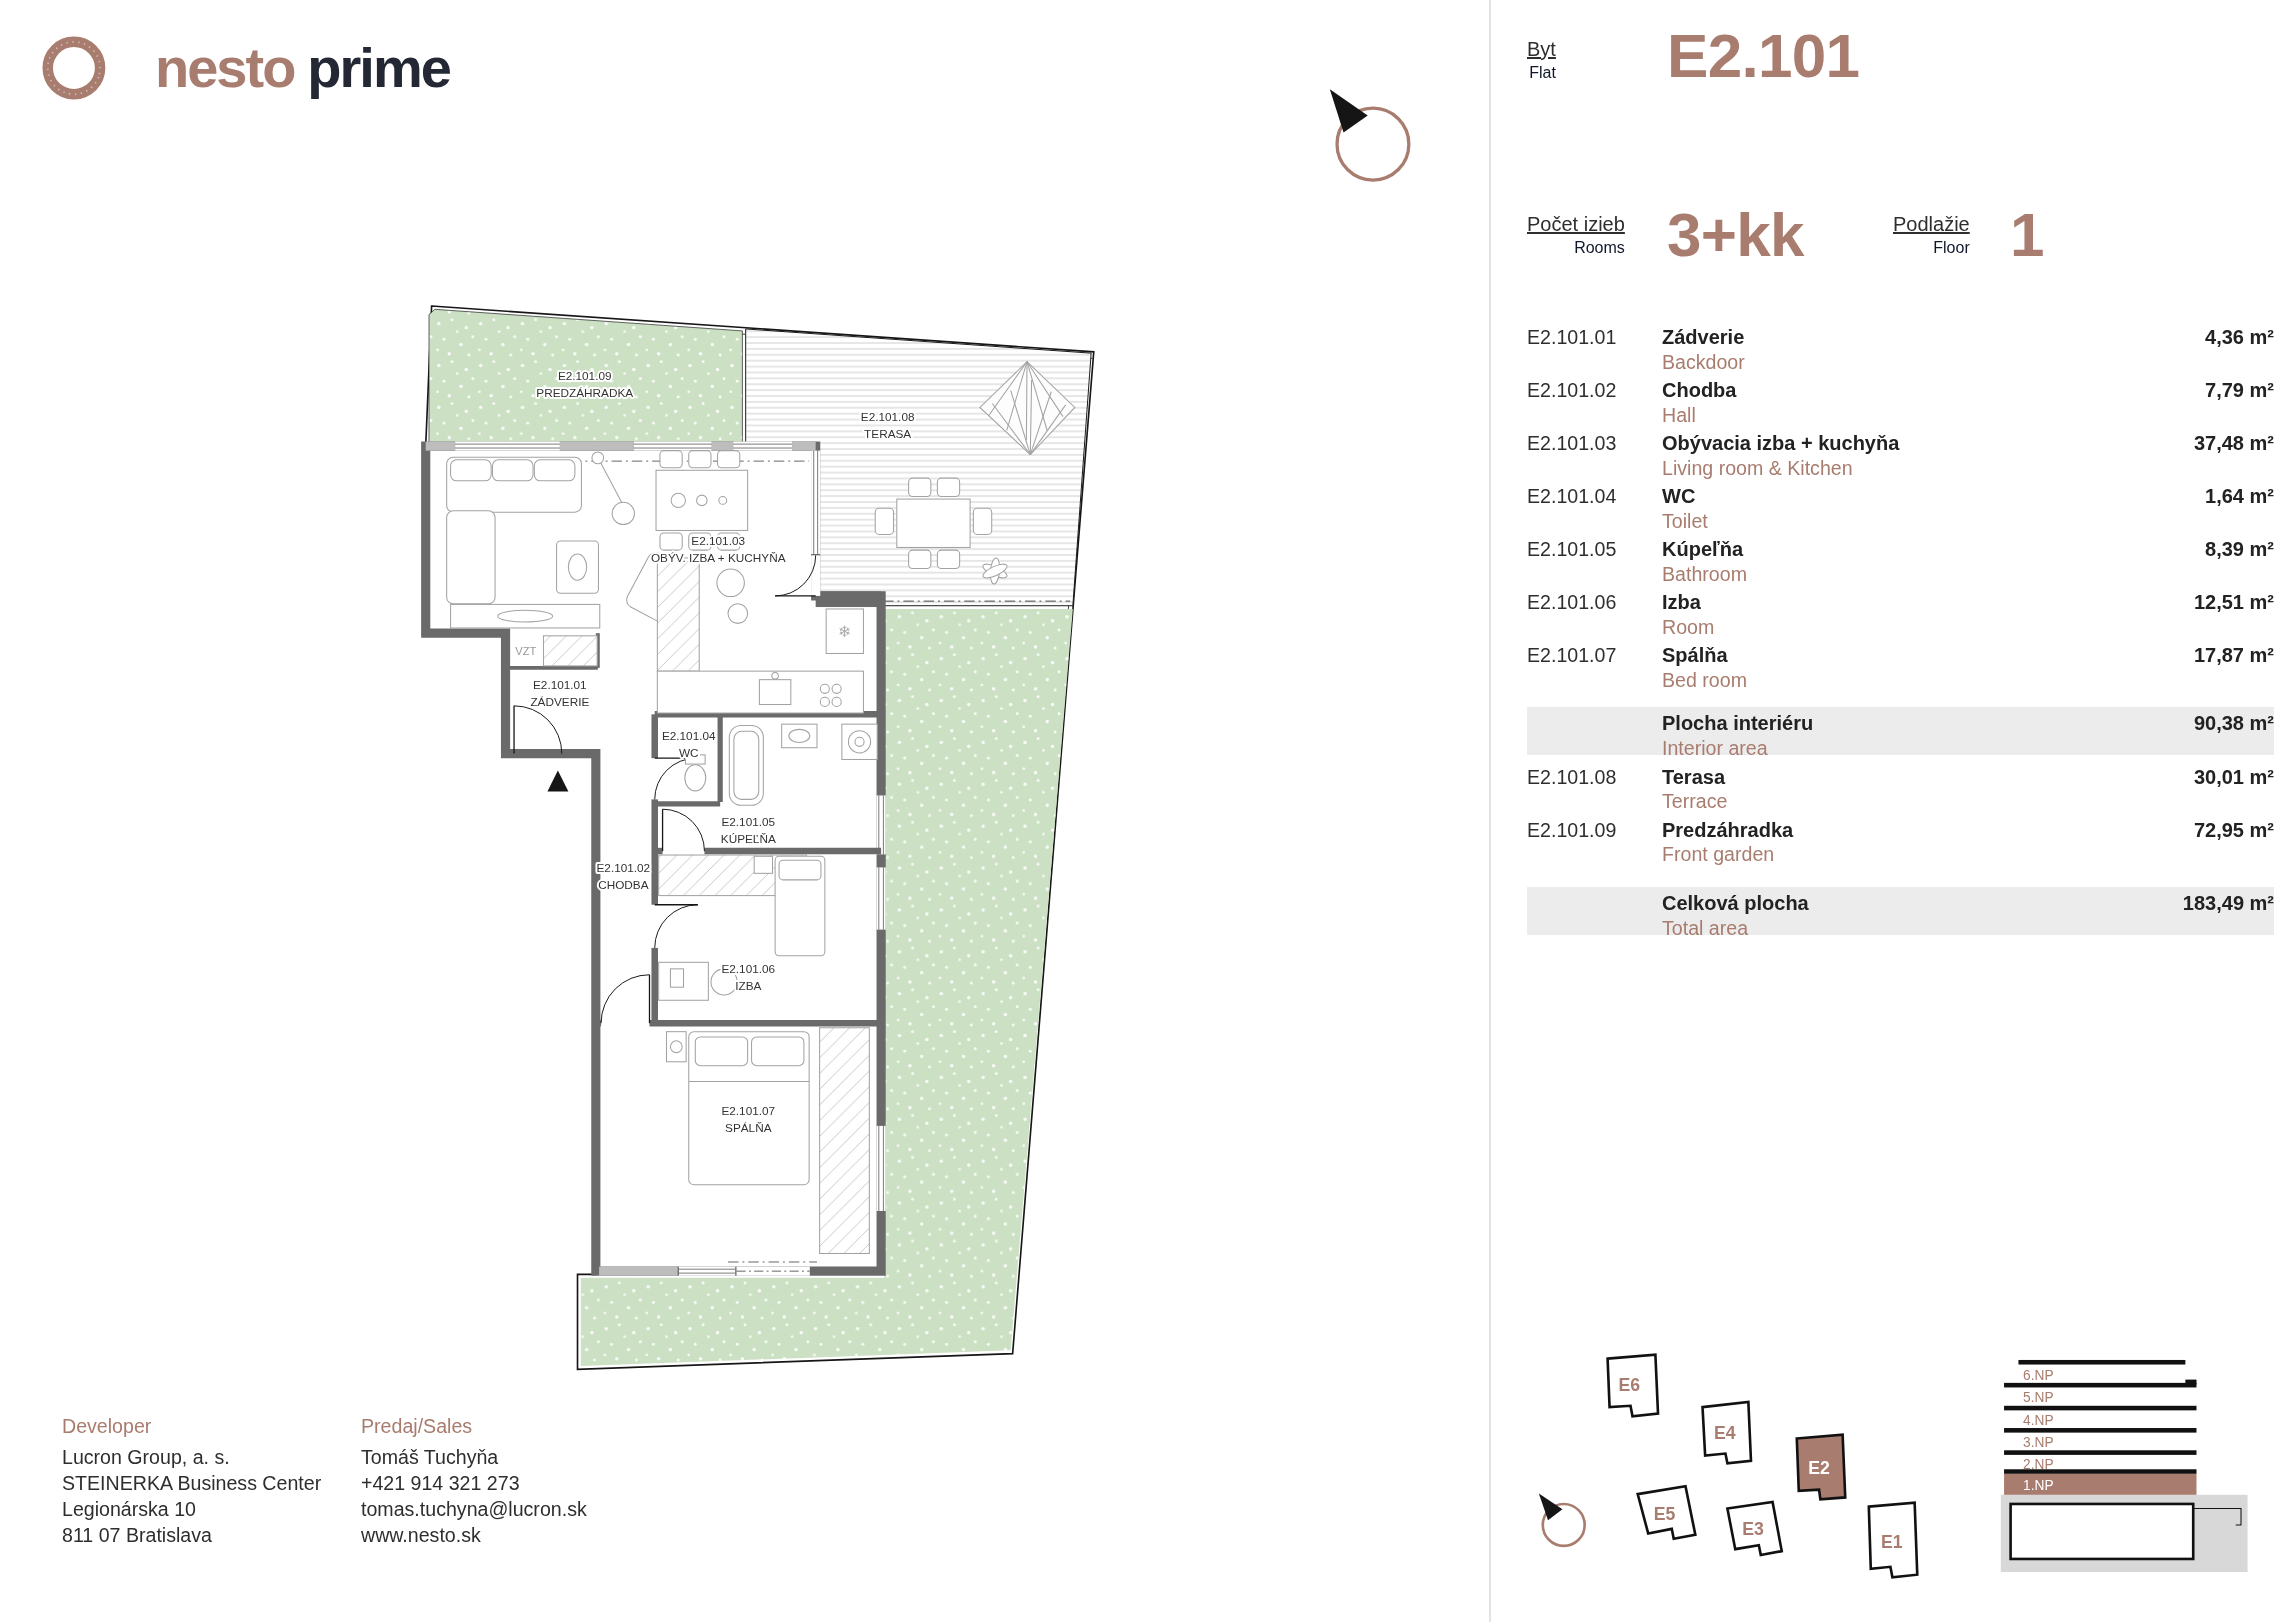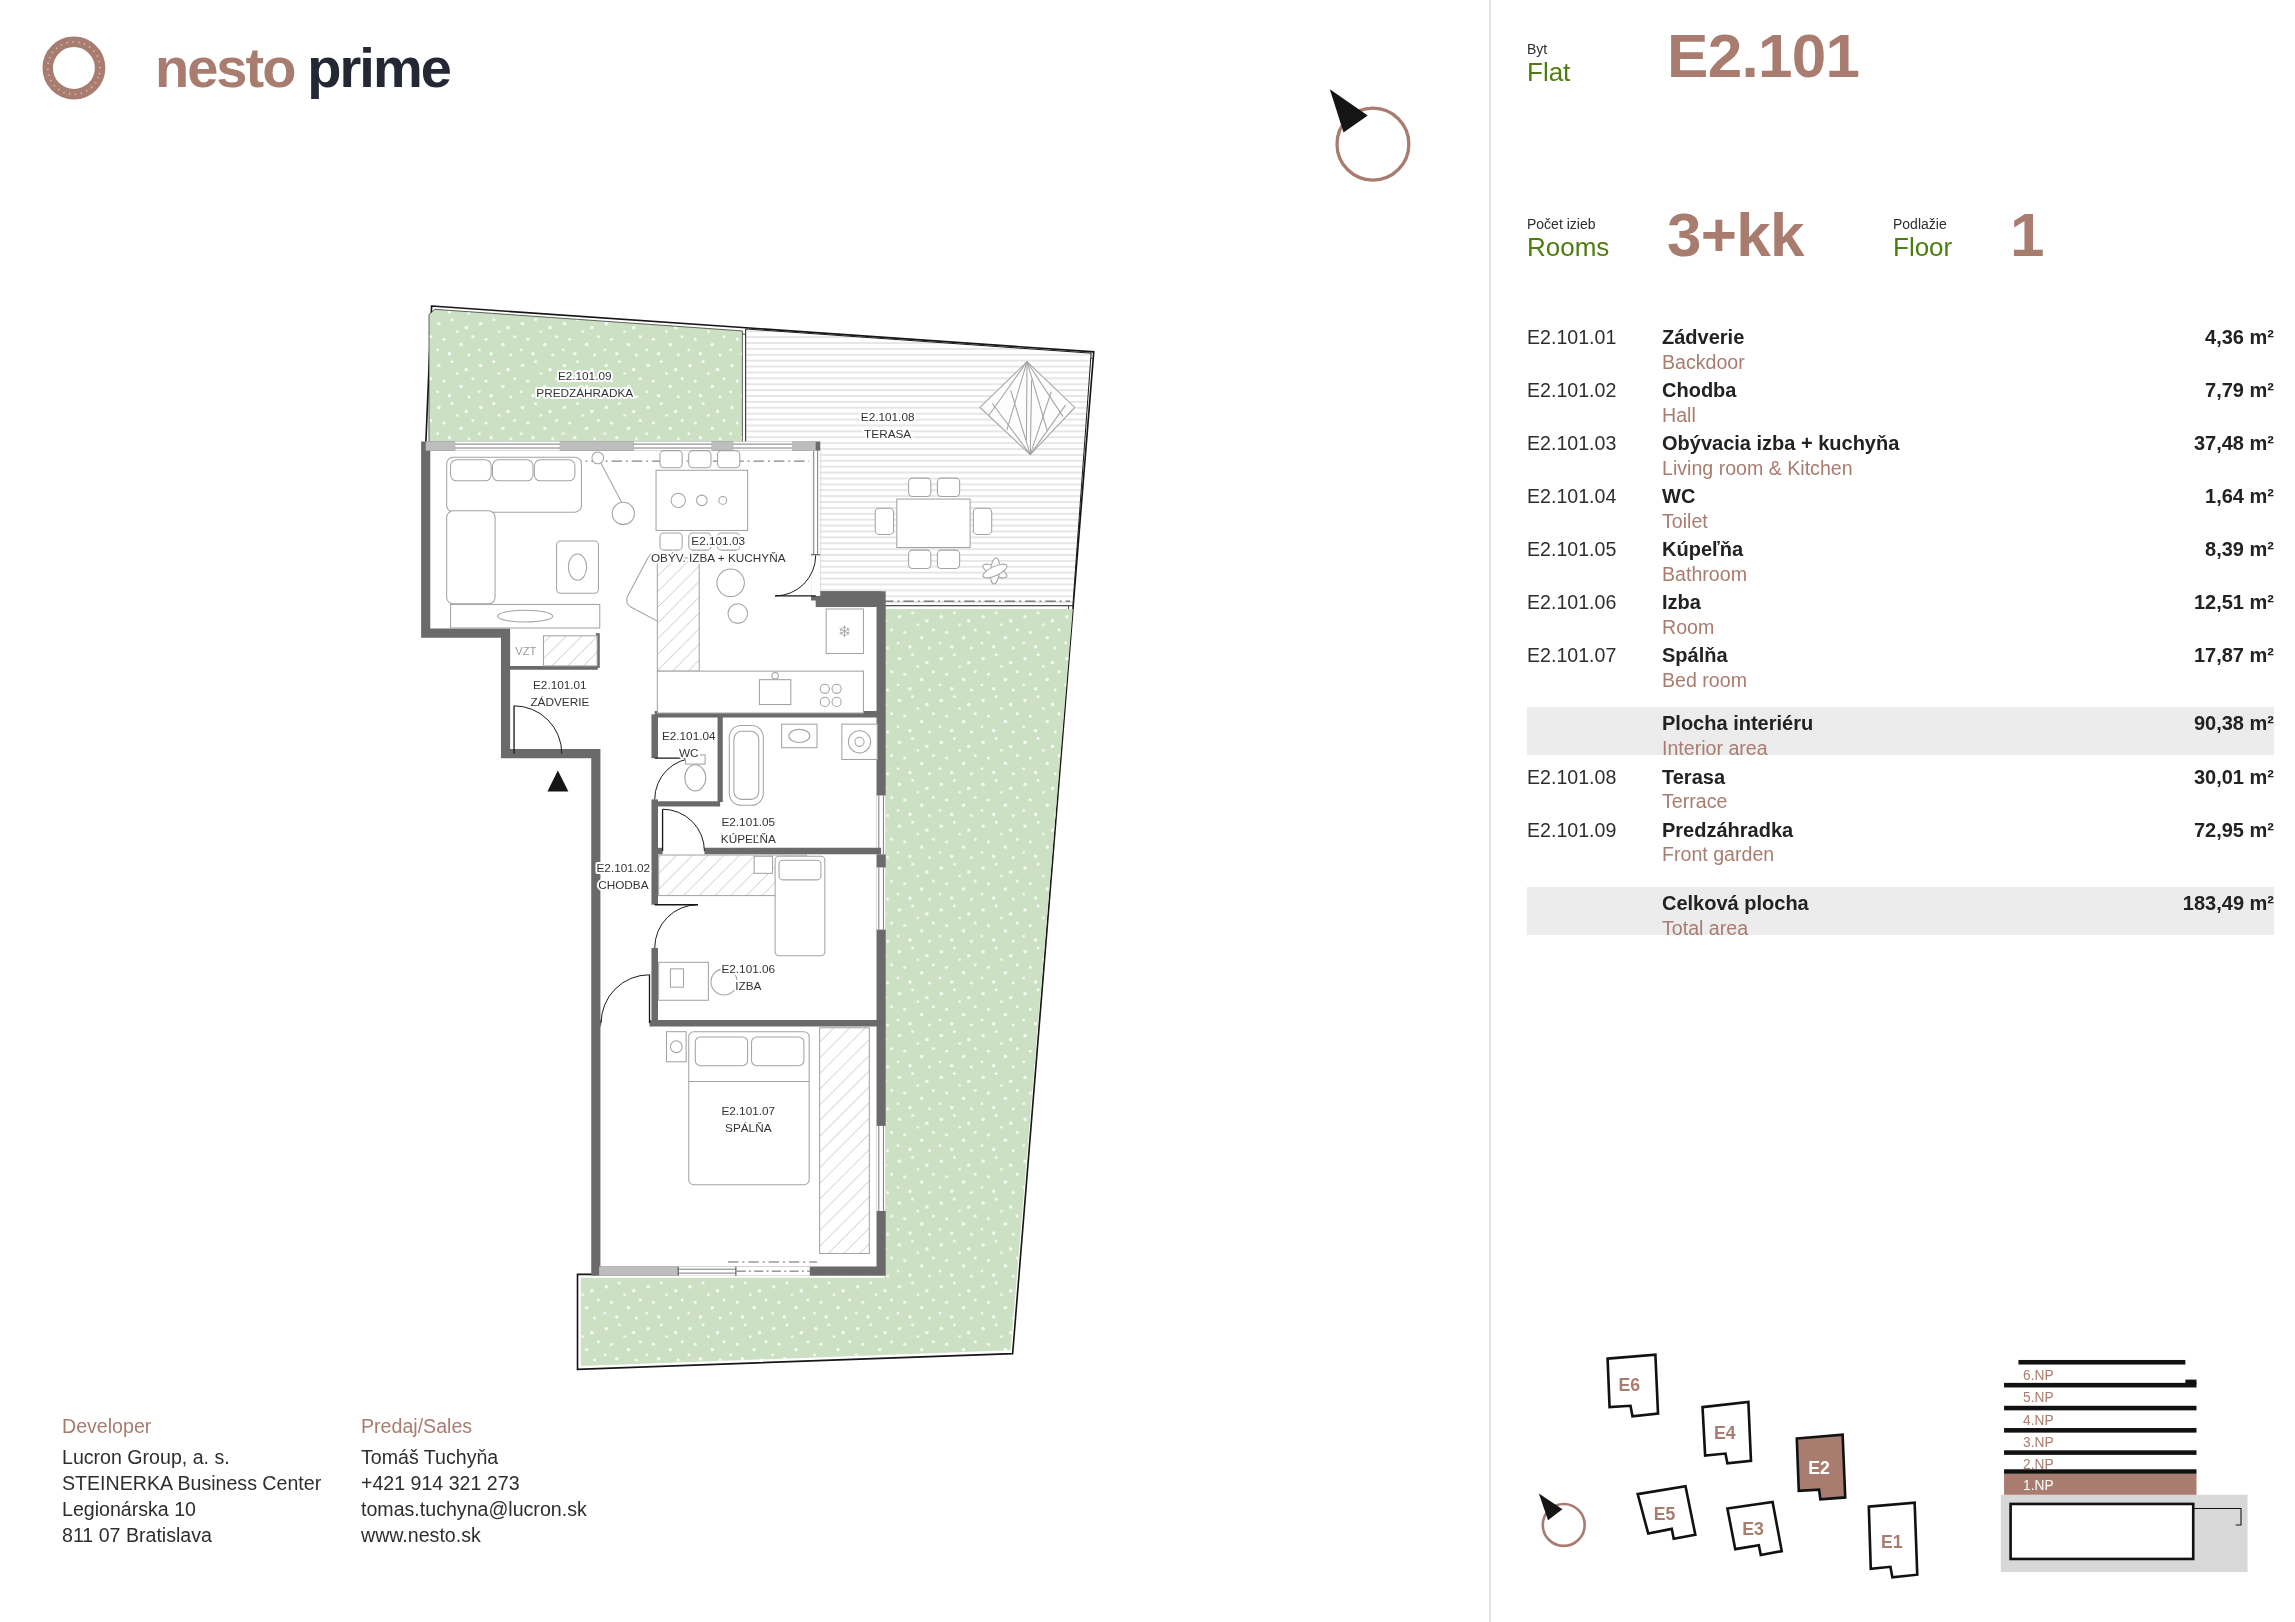--- a/index.html
+++ b/index.html
@@ -4,22 +4,22 @@
 <style>
   html,body{margin:0;padding:0;background:#ffffff;}
   .page{position:relative;width:2295px;height:1623px;background:#fff;overflow:hidden;
         font-family:"Liberation Sans", sans-serif;color:#2b2b2b;}
   .abs{position:absolute;}
   
   .wordmark{font-size:56px;font-weight:700;letter-spacing:-2px;white-space:nowrap;margin-left:37px;}
   .wm1{color:#A87C6E;} .wm2{color:#232834;margin-left:13px;}
   
   .divider{position:absolute;left:1489px;top:0;width:2px;height:1623px;background:#E4E4E4;}
-  .duo .sk{font-size:14px;color:#2E2E2E;line-height:23px;}
-  .duo .en{font-size:26px;color:#4d7c0f;line-height:23px;}
+  .duo .sk{font-size:20px;color:#2E2E2E;line-height:23px;text-decoration:underline;}
+  .duo .en{font-size:16px;color:#0f172a;line-height:23px;text-align:right;}
   .bigval{font-size:62px;font-weight:700;color:#A87C6E;letter-spacing:-0.7px;line-height:62px;}
   
   #area-table{position:absolute;left:1527px;top:326px;width:747px;}
   .t-row{position:relative;height:53px;}
   .t-code{position:absolute;left:0;top:0;font-size:19.6px;color:#2E2E2E;line-height:23.6px;}
   .t-names{position:absolute;left:135px;top:0;}
   .t-sk{font-size:20px;font-weight:700;color:#222;line-height:23.6px;white-space:nowrap;}
   .t-en{font-size:19.6px;color:#A87C6E;line-height:24px;white-space:nowrap;}
   .t-val{position:absolute;right:0;top:0;font-size:20px;font-weight:700;color:#222;line-height:23.6px;}
   .t-band{position:relative;background:#ECECEC;height:48px;box-sizing:border-box;}

